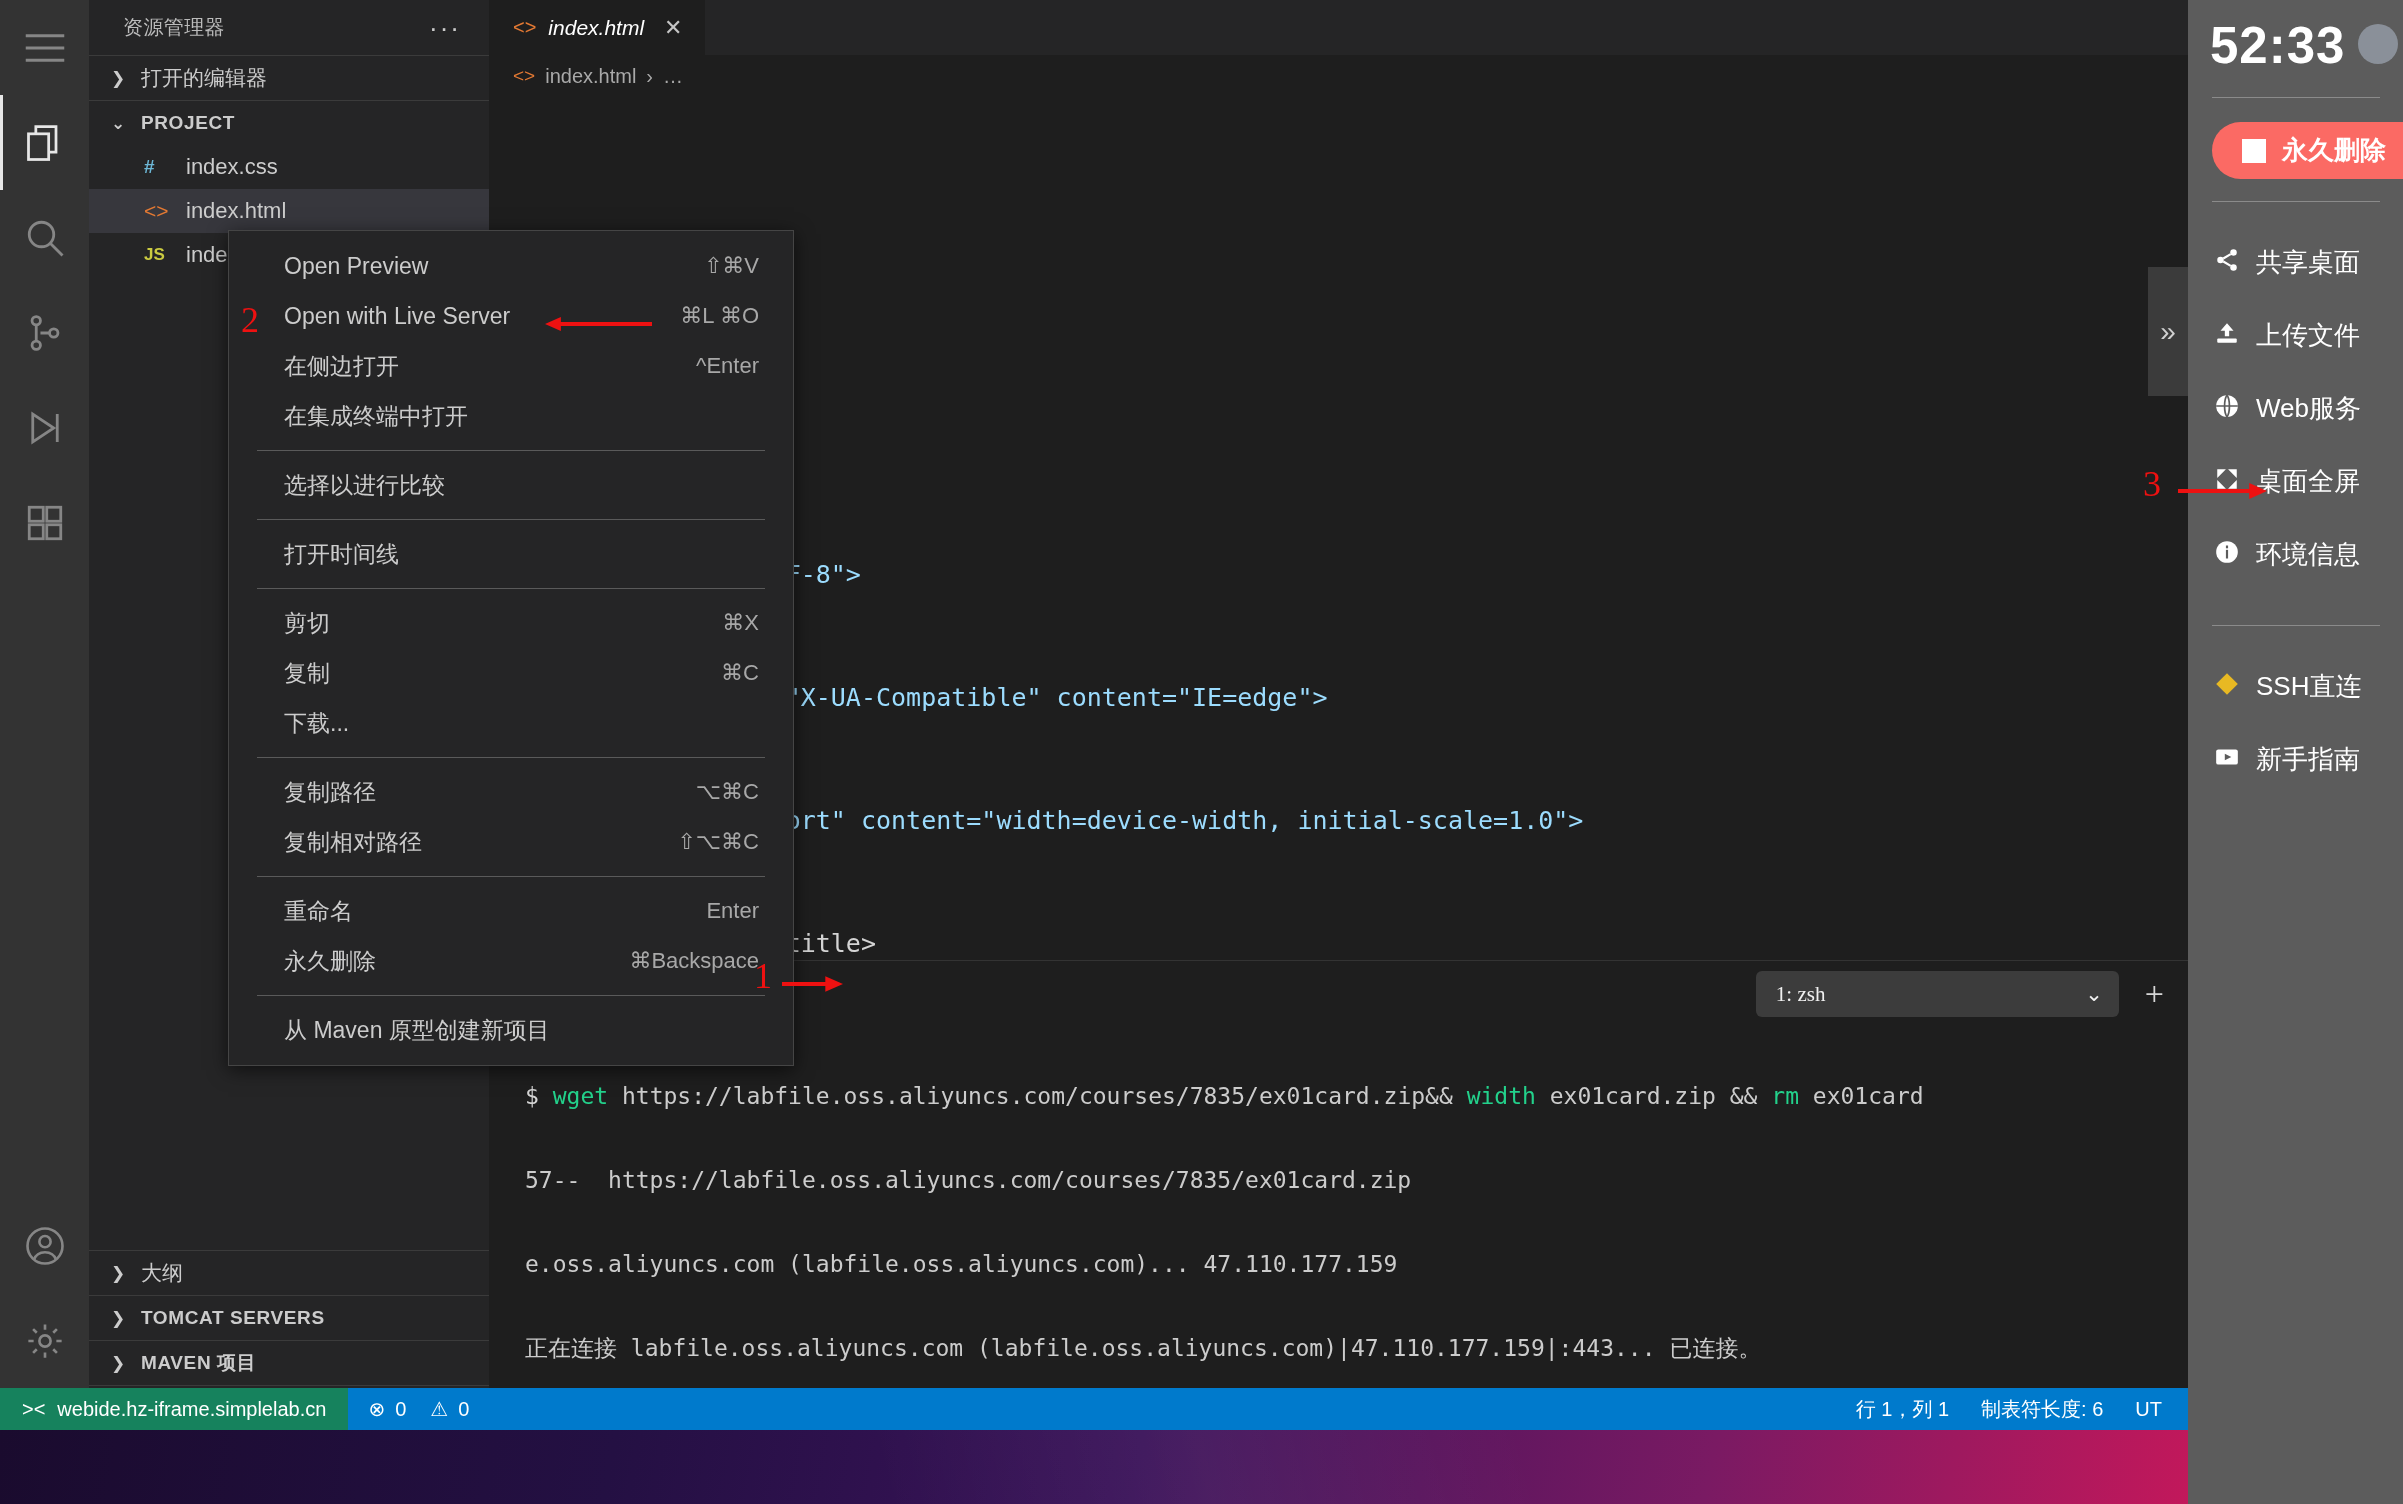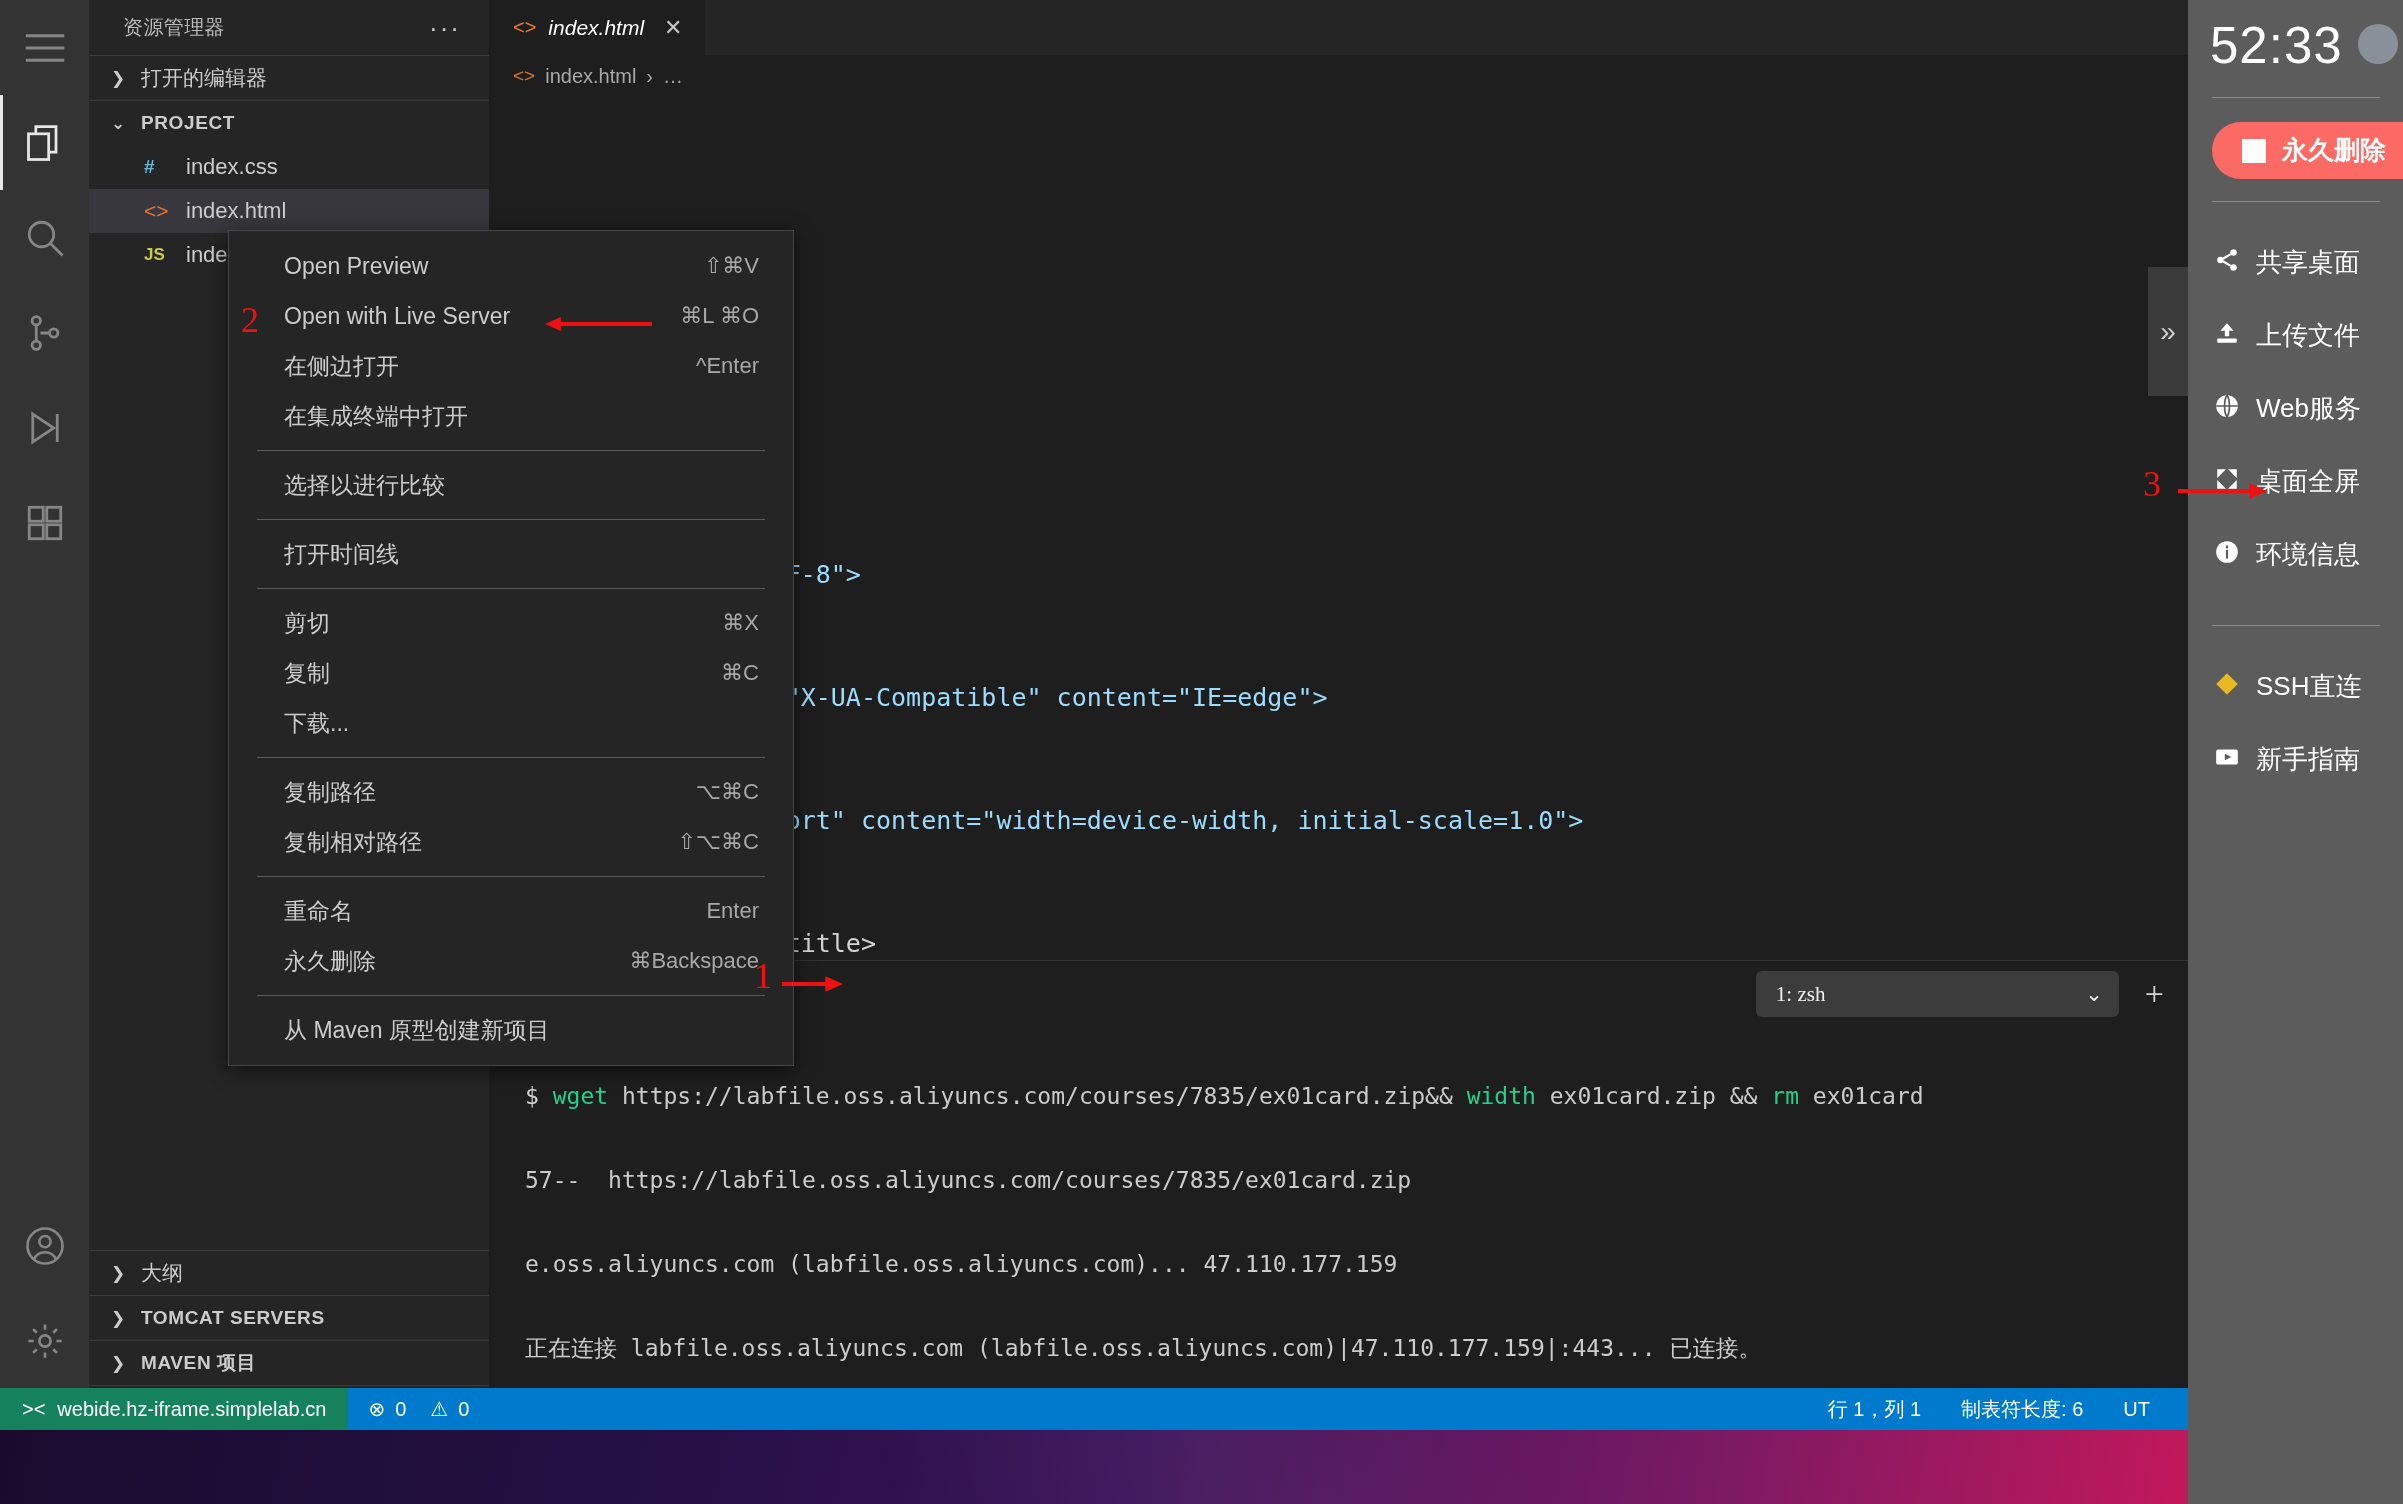--- a/index.html
+++ b/index.html
@@ -82,40 +82,40 @@
   .ctx-key{color:#a8a8a8;font-size:22px;}
   .ctx-sep{height:1px;background:#5a5a5a;margin:9px 28px;}
 
   
   .annot{position:absolute;color:#ee1111;font-size:36px;font-weight:400;z-index:60;
       font-family:"Liberation Serif","DejaVu Serif",serif;}
   .arrow{position:absolute;z-index:60;}
 
   
   .drawer{position:absolute;right:0;top:0;width:216px;height:1505px;background:#5c5c5c;color:#fff;}
-  .timer{font-size:51px;font-weight:400;padding:16px 0 0 22px;letter-spacing:1px;}
+  .timer{font-size:51px;font-weight:700;padding:16px 0 0 22px;letter-spacing:1px;}
   .drw-sep{height:1px;background:#8b8b8b;margin:22px 24px 24px 24px;}
   .close-env{margin:0 0 0 24px;width:257px;height:57px;background:#fb6a64;border-radius:29px;
       display:flex;align-items:center;gap:16px;padding-left:30px;color:#fff;font-size:26px;font-weight:700;}
   .sq{width:24px;height:24px;background:#fff;display:inline-block;}
   .drw-item{display:flex;align-items:center;gap:16px;padding:0 0 0 26px;height:73px;
       font-size:26px;color:#ffffff;white-space:nowrap;}
   .drw-ico{font-size:24px;width:26px;display:inline-block;text-align:center;}
   .gold{color:#e8b923;}
   .collapse-tab{position:absolute;left:-40px;top:267px;width:40px;height:129px;background:#3b3b3b;
       color:#d0d0d0;display:flex;align-items:center;justify-content:center;font-size:28px;}
   .clock-dot{position:absolute;right:6px;top:24px;width:40px;height:40px;border-radius:50%;background:#8a9099;}
 
   
   .statusbar{position:absolute;left:0;right:216px;bottom:75px;height:42px;background:#007acc;
       display:flex;align-items:center;color:#ffffff;font-size:20px;}
   .sb-remote{height:42px;background:#16825d;display:flex;align-items:center;gap:12px;
       padding:0 22px;font-size:20px;}
   .sb-prob{display:flex;align-items:center;gap:10px;padding:0 20px;font-size:20px;}
-  .sb-right{margin-left:auto;display:flex;align-items:center;gap:40px;padding-right:38px;font-size:20px;}
+  .sb-right{margin-left:auto;display:flex;align-items:center;gap:32px;padding-right:26px;font-size:20px;}
 
   
   .wall{position:absolute;left:0;right:216px;bottom:0;height:75px;
       background:linear-gradient(100deg,#1a0b2e 0%,#241043 28%,#3a1259 52%,#7a1a63 78%,#c2185b 100%);}
   .wall:after{content:"";position:absolute;left:0;bottom:0;width:100%;height:75px;
       background:linear-gradient(75deg,transparent 0%,transparent 40%,rgba(255,255,255,.05) 55%,transparent 70%);}
 </style>
 </head>
 <body>
 

